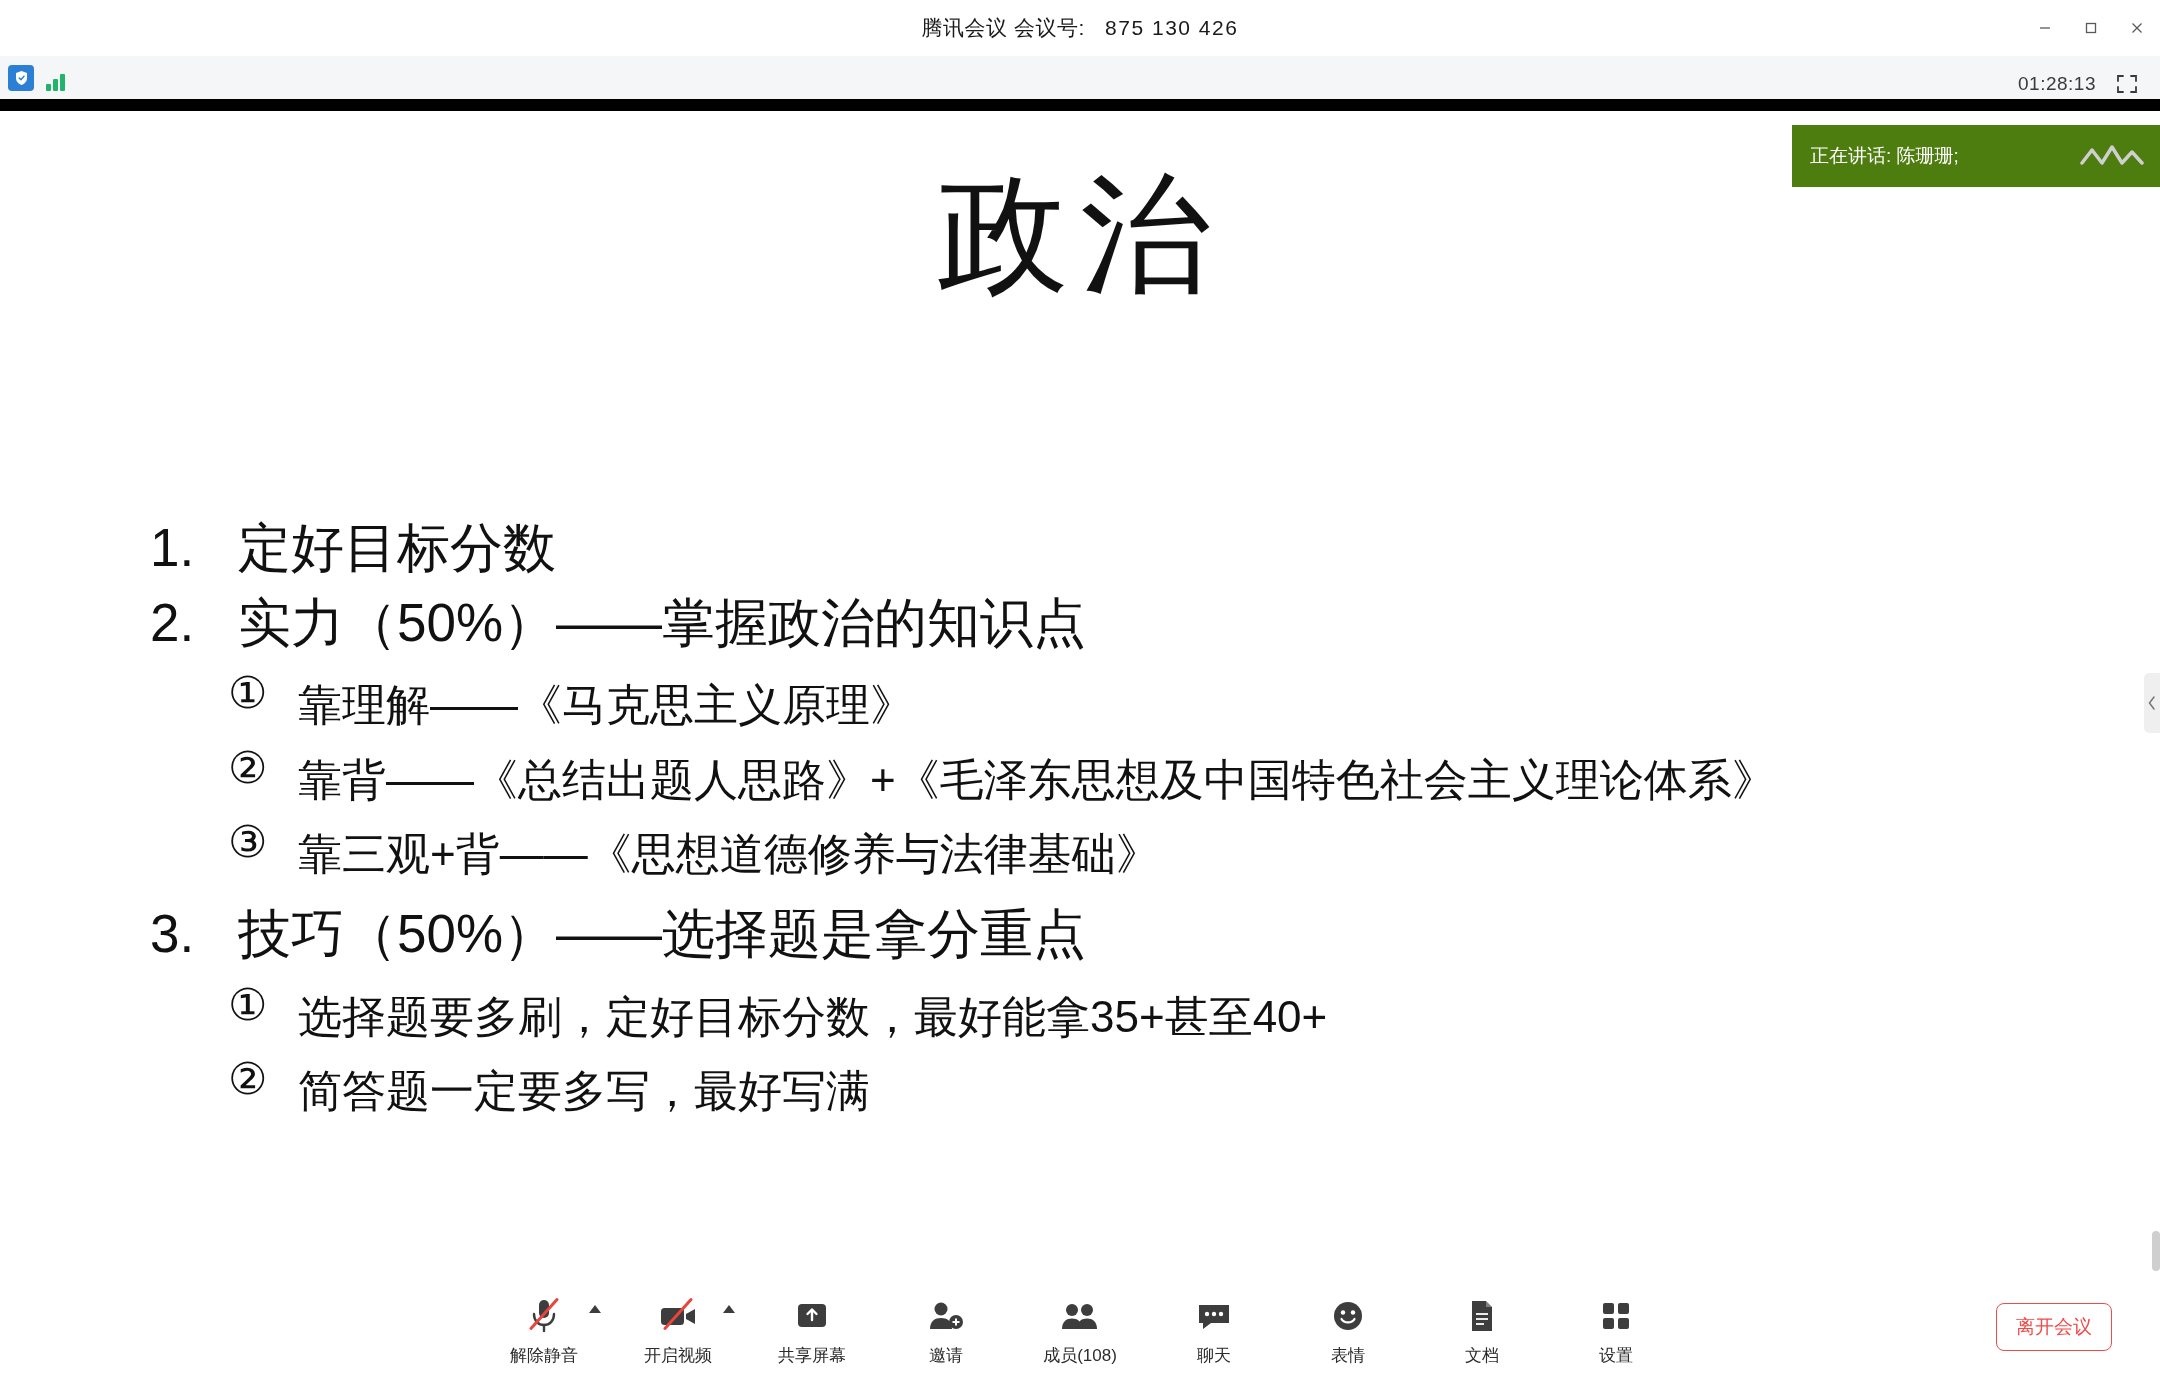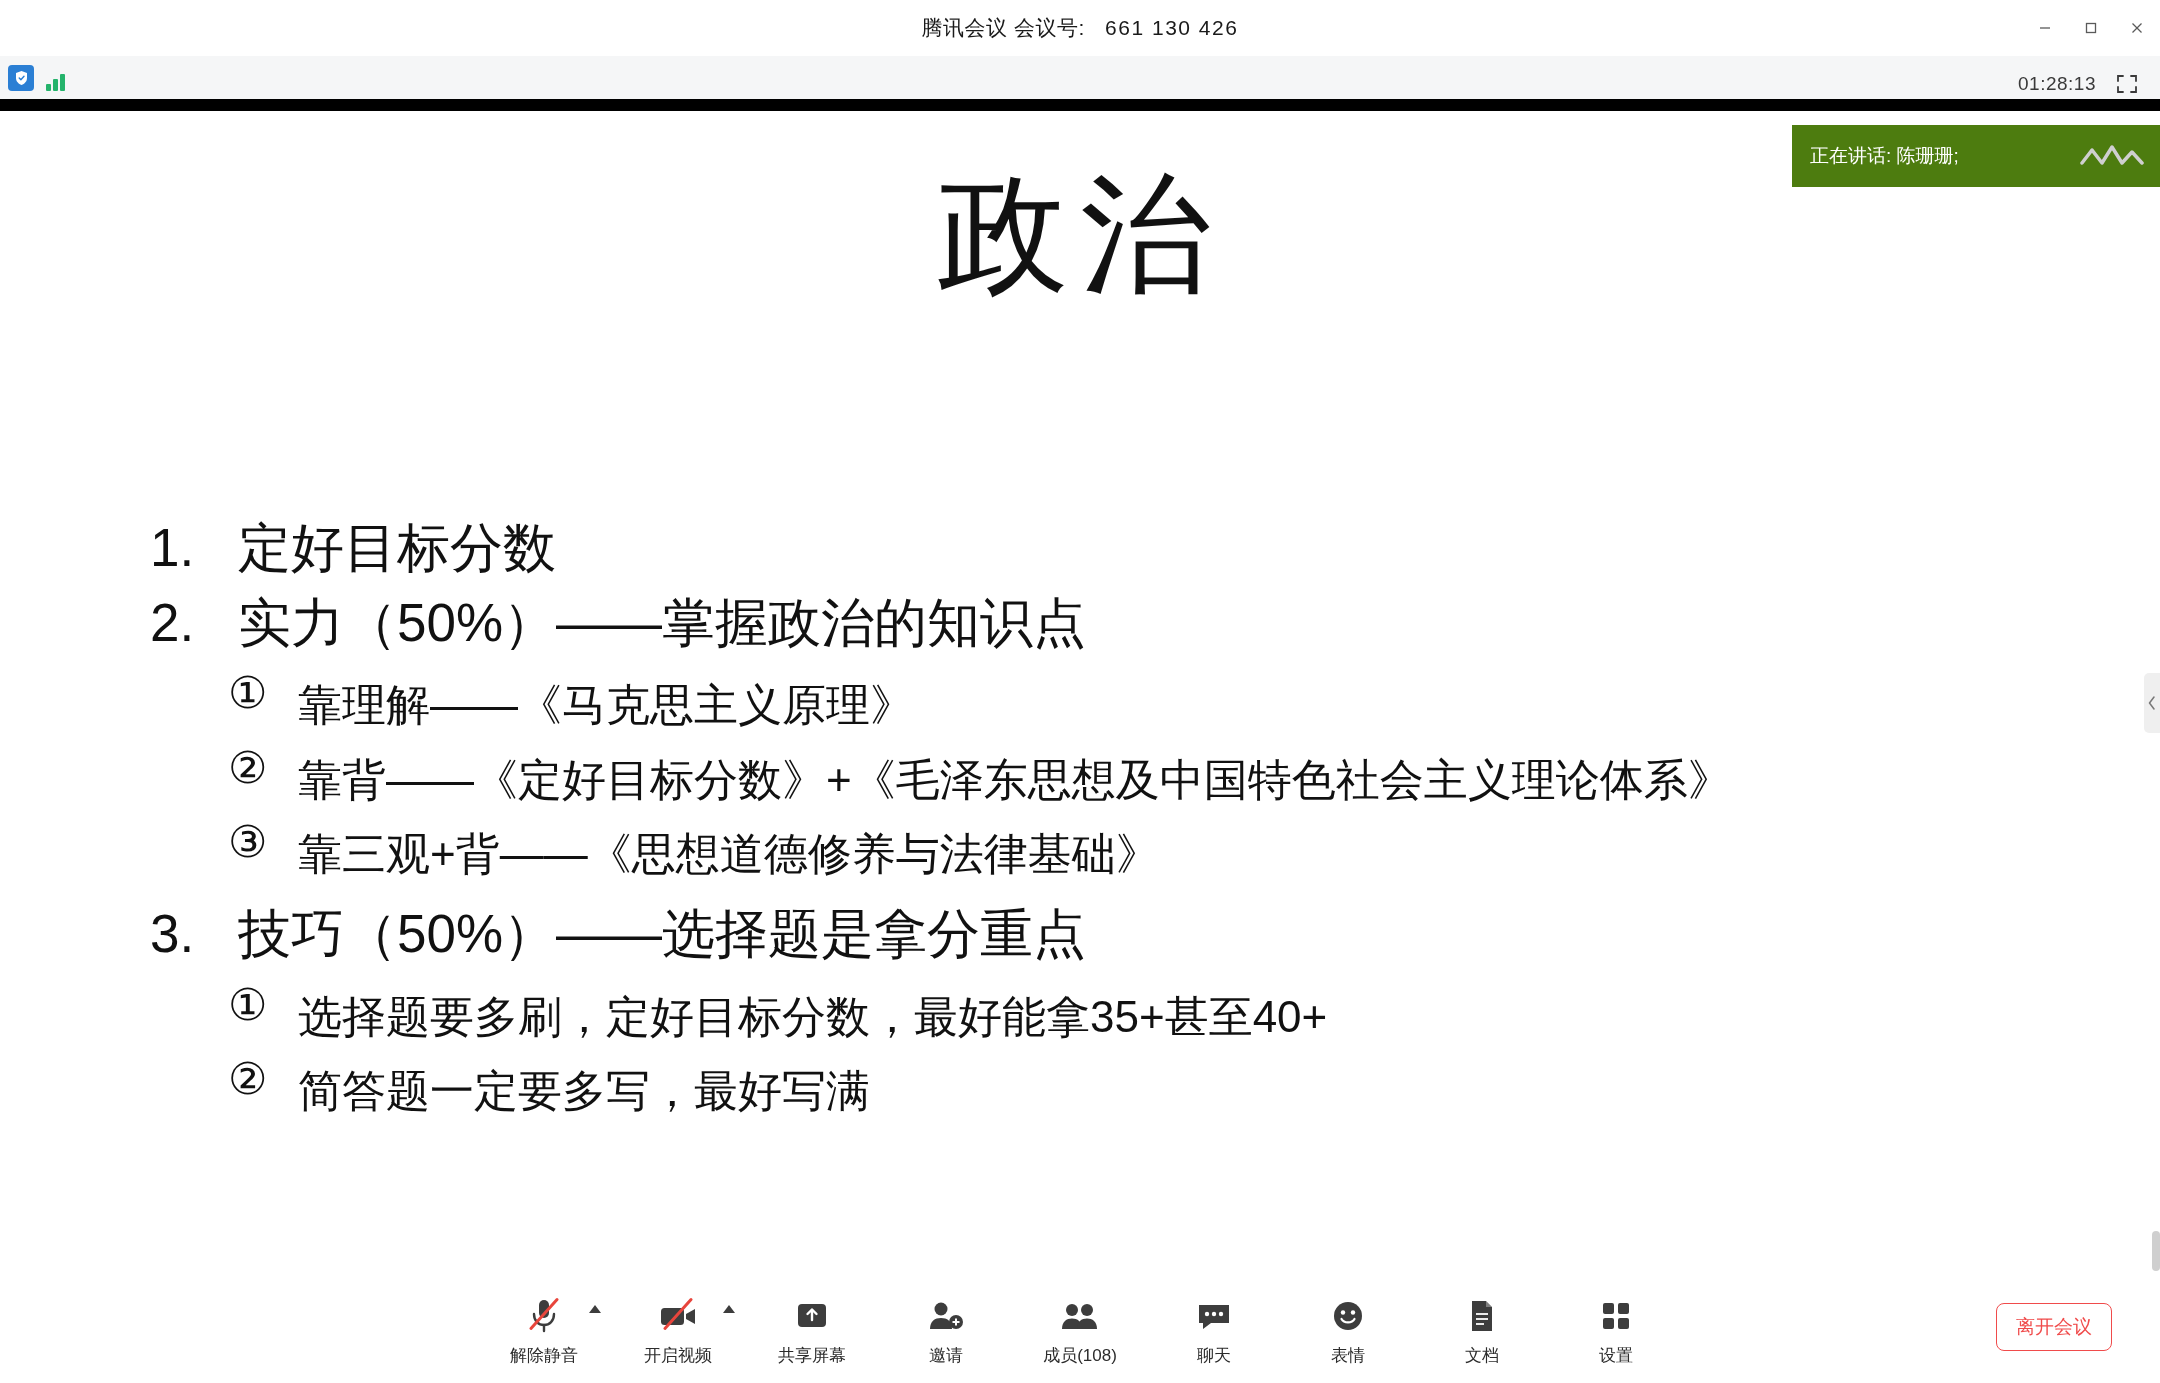--- a/index.html
+++ b/index.html
@@ -290,21 +290,21 @@
   }
 </style>
 </head>
 <body>
 
 <div id="app">
 
   <div class="titlebar">
     <div class="titlebar-text">
       <span>腾讯会议 会议号:</span>
-      <span class="meeting-no">661 130 426</span>
+      <span class="meeting-no">875 130 426</span>
     </div>
     <div class="win-controls">
       <div class="win-btn">
         <svg width="16" height="16" viewBox="0 0 16 16">
             <line x1="3" y1="8" x2="13" y2="8" stroke="currentColor" stroke-width="1.3"></line>
           </svg>
       </div>
       <div class="win-btn">
         <svg width="16" height="16" viewBox="0 0 16 16">
             <rect x="3.5" y="3.5" width="9" height="9" fill="none" stroke="currentColor" stroke-width="1.3"></rect>
@@ -365,21 +365,21 @@
             <span class="txt">实力（50%）——掌握政治的知识点</span>
           </div>
 
           <div class="lvl2">
             <span class="num">①</span>
             <span class="txt">靠理解——《马克思主义原理》</span>
           </div>
 
           <div class="lvl2">
             <span class="num">②</span>
-            <span class="txt">靠背——《定好目标分数》+《毛泽东思想及中国特色社会主义理论体系》</span>
+            <span class="txt">靠背——《总结出题人思路》+《毛泽东思想及中国特色社会主义理论体系》</span>
           </div>
 
           <div class="lvl2">
             <span class="num">③</span>
             <span class="txt">靠三观+背——《思想道德修养与法律基础》</span>
           </div>
 
           <div class="gap-small"></div>
 
           <div class="lvl1">

